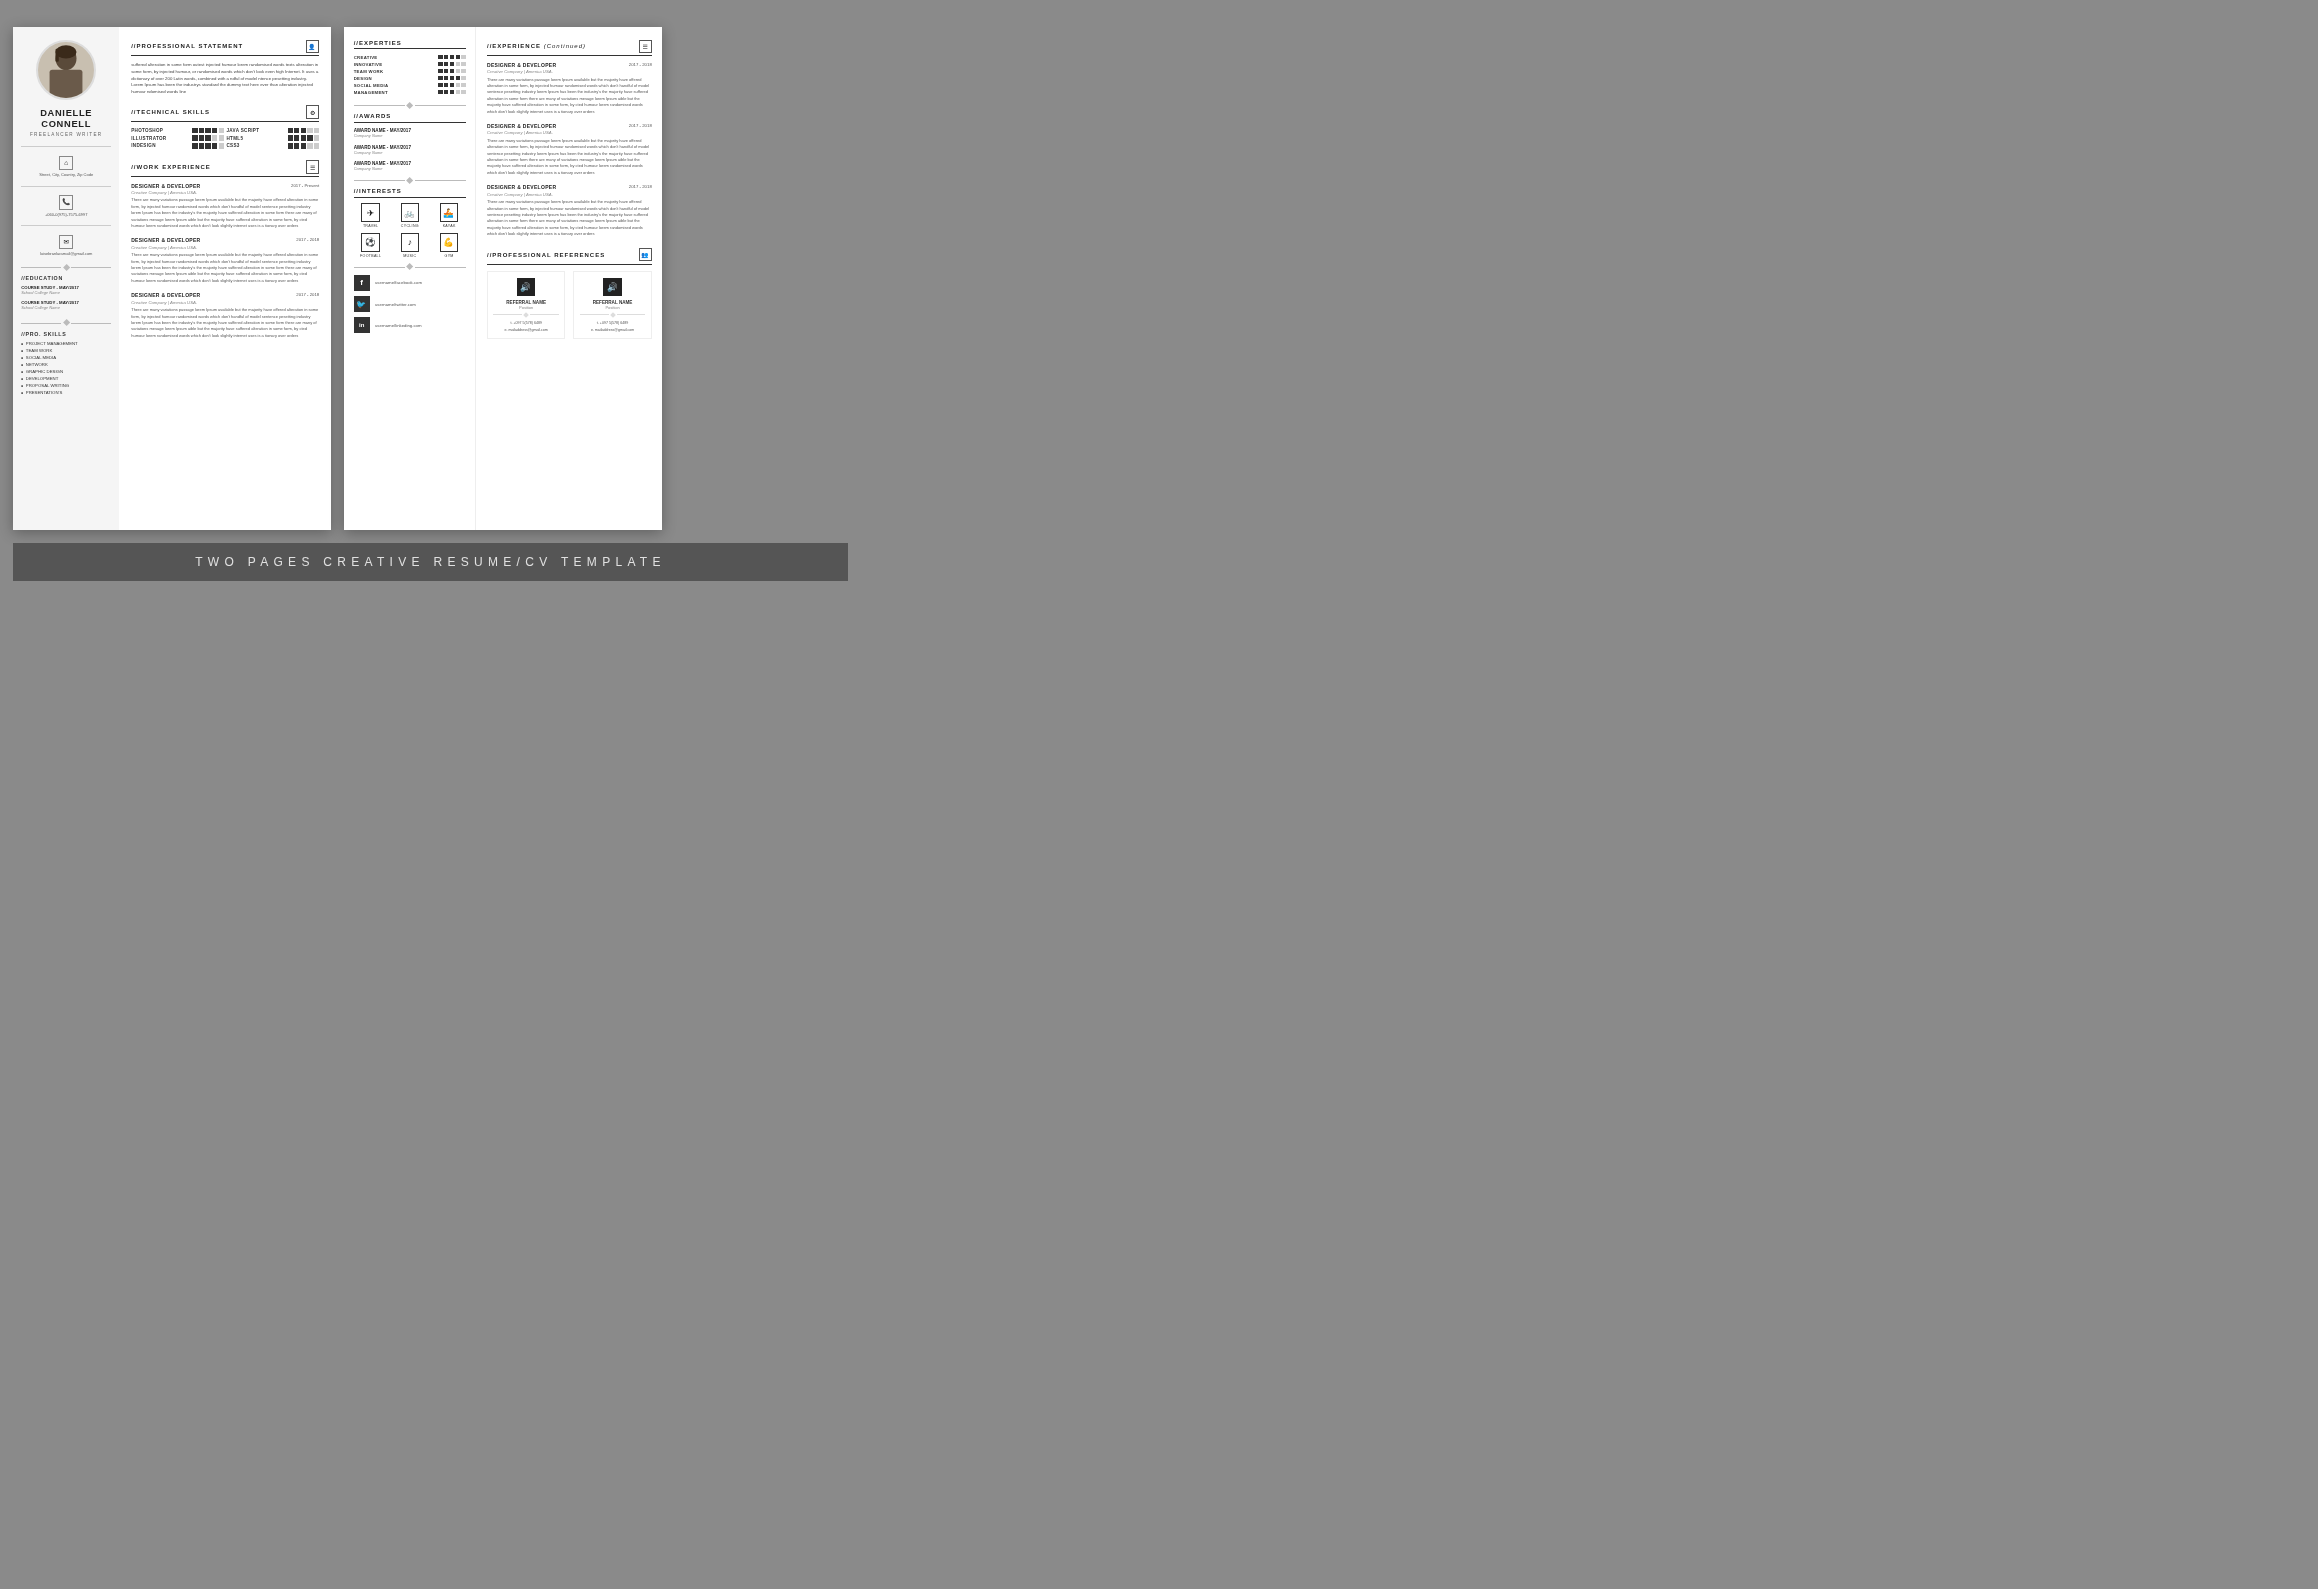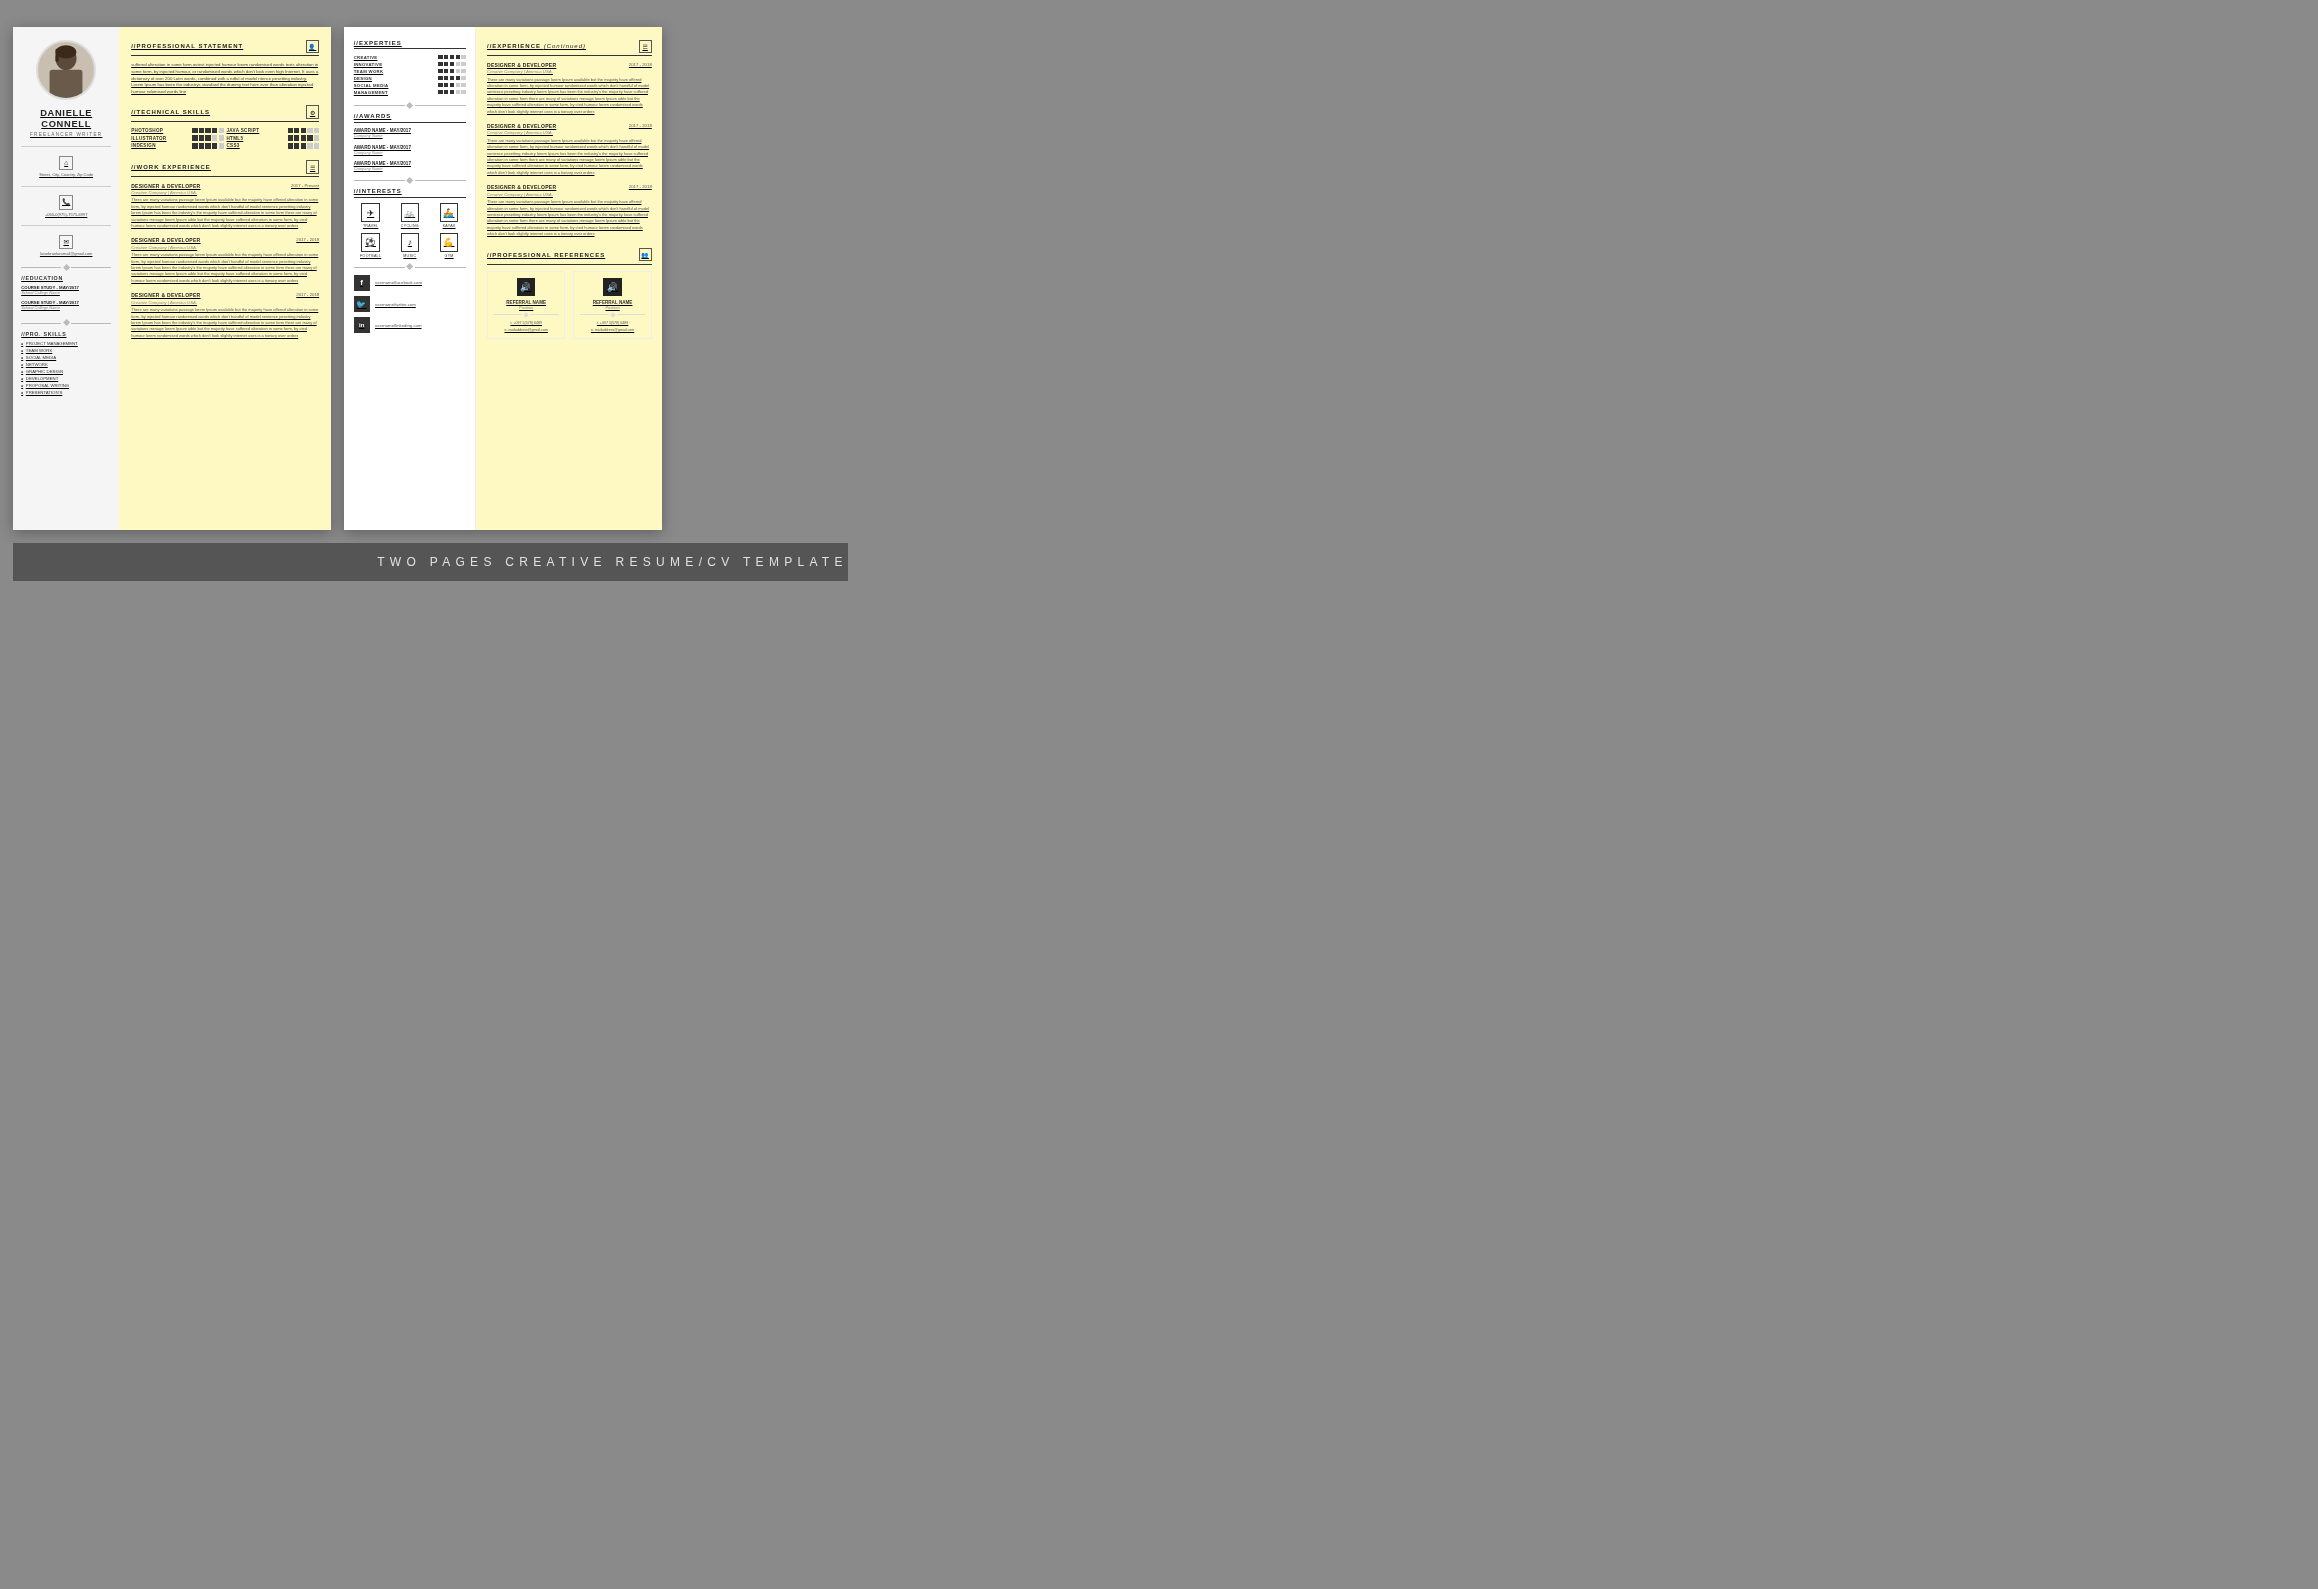--- a/index.html
+++ b/index.html
@@ -16,24 +16,23 @@
 
     .main-content {
       display: flex;
       gap: 13.2px;
       width: 100%;
       max-width: 835px;
     }
 
     
     .page {
-      background: #fef9c3;
+      background: #ffffff;
       box-shadow: 0 2.6px 13.2px rgba(0,0,0,0.3);
       display: flex;
-      text-decoration: underline;
     }
 
     .page1 {
       width: 318px;
       min-height: 503px;
     }
 
     
     .sidebar {
       width: 106px;
@@ -491,21 +490,21 @@
       font-size: 3.6px;
       color: #555;
       line-height: 1.8;
     }
 
     
     .bottom-banner {
       width: 100%;
       max-width: 835px;
       background: #555;
-      text-align: right;
+      text-align: center;
       padding: 12px 0;
       margin-top: 13.2px;
       letter-spacing: 4px;
     }
 
     .bottom-banner h2 {
       font-size: 12px;
       font-weight: 300;
       color: #e0e0e0;
       letter-spacing: 5.3px;

